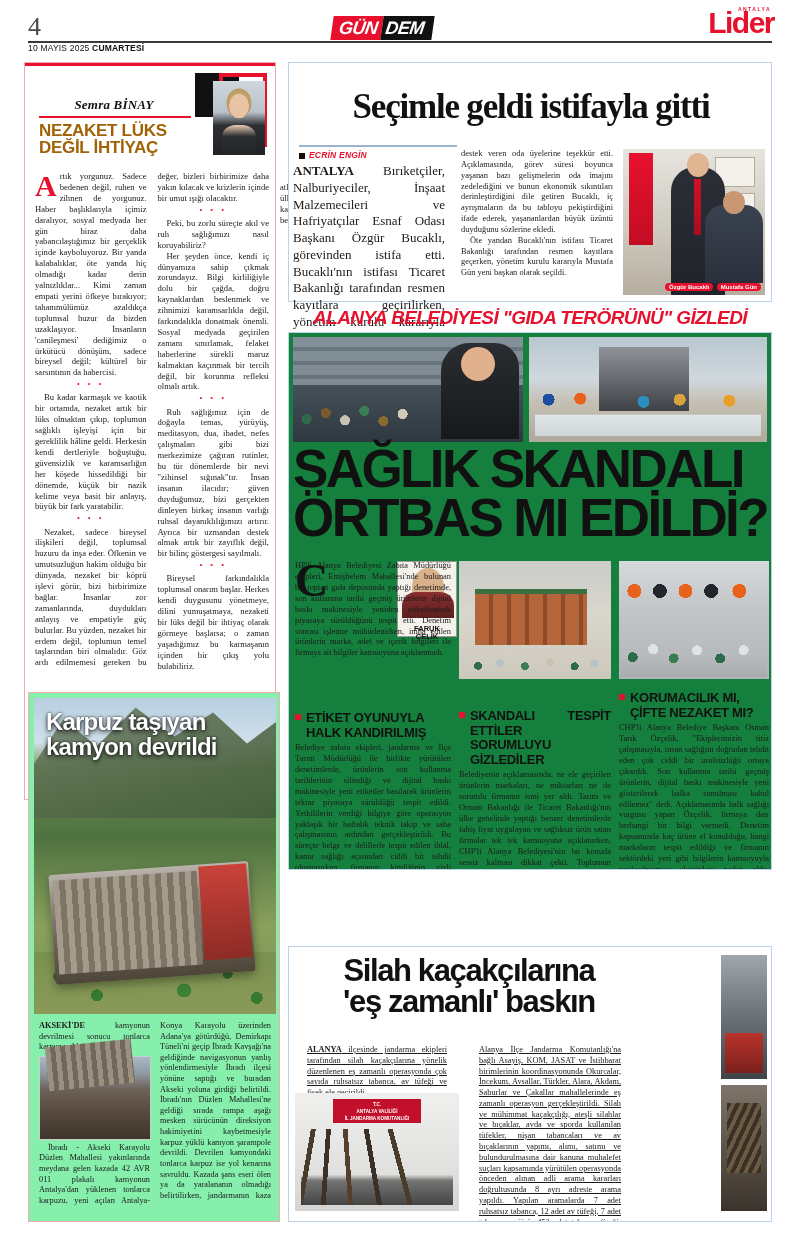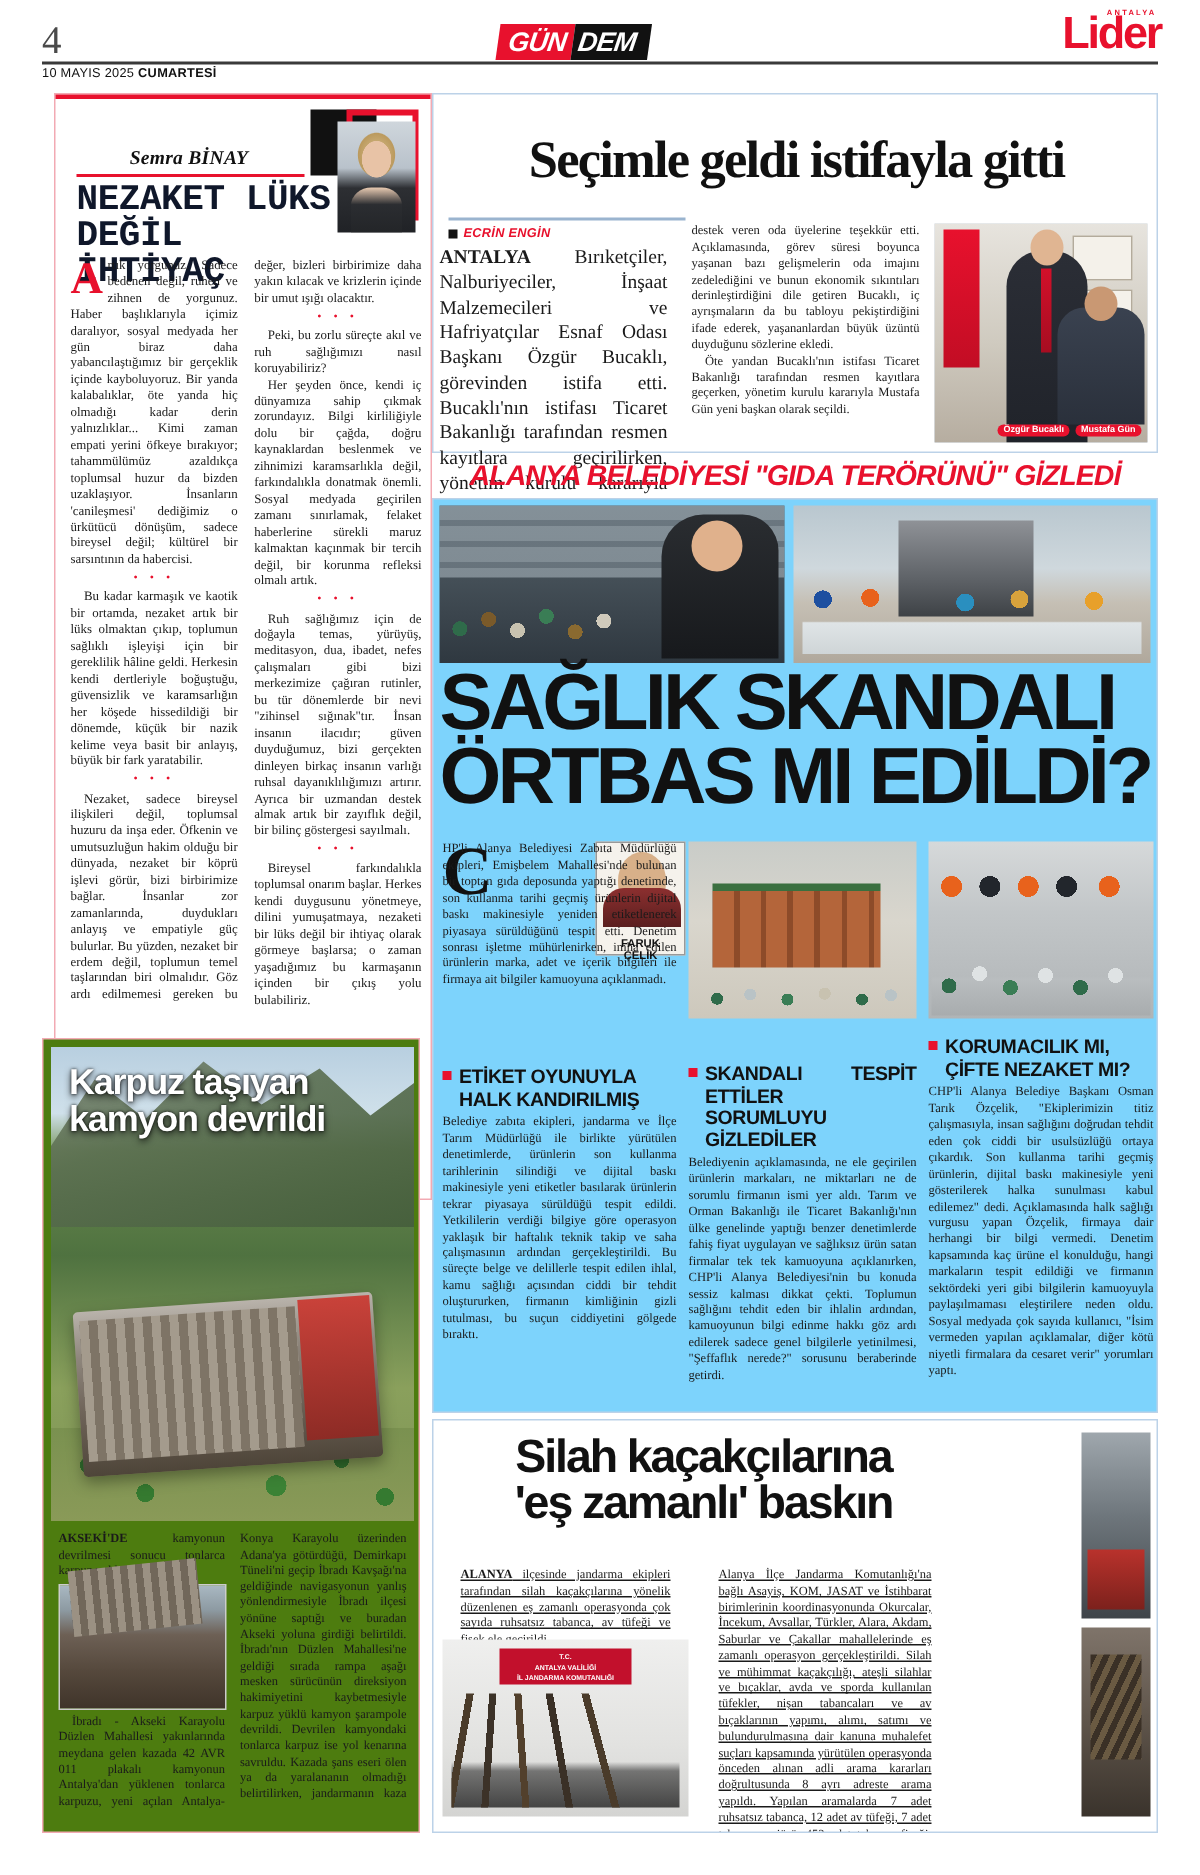--- a/index.html
+++ b/index.html
@@ -50,21 +50,21 @@
     color:#e8112d; letter-spacing:-1.5px; line-height:1;
   }
   .lider-logo .lider-sub {
     position:absolute; right:3px; top:-2px;
     font-family:"Liberation Sans", sans-serif; font-weight:700; font-size:5px;
     color:#e8112d; letter-spacing:1.5px;
   }
 
   
   .col-left {
-    position:absolute; left:36px; top:62px; width:252px; height:738px;
+    position:absolute; left:24px; top:62px; width:252px; height:738px;
     border:1.2px solid #f2aab3; background:#fff;
   }
   .colm-top-bar { position:absolute; left:0; top:0; width:100%; height:3px; background:#e8112d; }
   .author-photo-frame {
     position:absolute; right:8px; top:10px; width:72px; height:86px;
   }
   .apf-black { position:absolute; left:0; top:0; width:44px; height:44px; background:#111; }
   .apf-red   { position:absolute; right:0; top:0; width:48px; height:74px; border:4px solid #e8112d; background:transparent; }
   .apf-photo {
     position:absolute; left:18px; top:8px; width:52px; height:74px;
@@ -80,41 +80,41 @@
     border-radius:40% 40% 0 0;
   }
   .author-name {
     position:absolute; left:14px; top:34px; width:150px;
     font-family:"Liberation Serif", serif; font-style:italic; font-weight:700;
     font-size:13px; color:#111; text-align:center; letter-spacing:0.2px;
   }
   .author-rule { position:absolute; left:14px; top:53px; width:152px; height:2px; background:#e8112d; }
   .colm-title {
     position:absolute; left:14px; top:59px; width:175px;
-    font-family:Liberation Mono, monospace; font-weight:700; font-size:24px;
-    line-height:1.0; color:#0f172a; letter-spacing:-0.3px;
+    font-family:Liberation Sans, sans-serif; font-weight:700; font-size:17px;
+    line-height:1.0; color:#a16207; letter-spacing:-0.3px;
   }
   .colm-body {
     position:absolute; left:10px; top:108px; width:234px; height:508px;
     column-count:2; column-gap:11px; column-rule:none;
     font-family:"Liberation Serif", serif; font-size:8.6px; line-height:1.27;
     color:#1a1a1a; text-align:justify; hyphens:auto;
   }
   .colm-body p { margin:0 0 0 0; text-indent:9px; }
   .colm-body p.first { text-indent:0; }
   .colm-body .dropcap {
     float:left; font-family:"Liberation Serif", serif; font-size:30px; line-height:0.78;
     font-weight:700; color:#e8112d; padding:2px 3px 0 0; margin-top:1px;
   }
   .sep-dots { text-align:center; color:#e8112d; font-size:8px; letter-spacing:3px; margin:2px 0; }
 
   
   .karpuz-box {
     position:absolute; left:28px; top:692px; width:252px; height:530px;
-    border:1.2px solid #f2aab3; background:#4d7c0f; overflow:hidden;
+    border:1.2px solid #f2aab3; background:#86efac; overflow:hidden;
   }
   .karpuz-photo {
     position:absolute; left:5px; top:5px; width:242px; height:316px;
     background:
       linear-gradient(180deg, #b8cfe0 0%, #cfe0ea 14%, #7d9a63 22%, #5e7f48 32%, #4f7240 44%, #6d8a4f 58%, #8aa05c 72%, #7d9455 100%);
     overflow:hidden;
   }
   .kp-mountain {
     position:absolute; left:0; top:0; width:100%; height:120px;
     background:
@@ -253,22 +253,22 @@
   
   .red-banner {
     position:absolute; left:288px; top:306px; width:484px; height:24px;
     display:flex; align-items:center; justify-content:center;
     font-family:"Liberation Sans", sans-serif; font-weight:700; font-style:italic;
     font-size:19px; color:#e8112d; letter-spacing:-0.6px;
   }
 
   
   .art-health {
-    position:absolute; left:288px; top:332px; width:484px; height:610px;
-    border:1px solid #bcd2e8; background:#7dd3fc; overflow:hidden;
+    position:absolute; left:288px; top:332px; width:484px; height:538px;
+    border:1px solid #bcd2e8; background:#15803d; overflow:hidden;
   }
   .hp1 {
     position:absolute; left:4px; top:4px; width:230px; height:105px; overflow:hidden;
     background:linear-gradient(180deg,#5c6a72 0%, #47525a 40%, #2f3840 100%);
   }
   .hp1 .shelf { position:absolute; left:0; top:0; width:100%; height:48px;
     background:repeating-linear-gradient(180deg,#8e9aa2 0 10px,#6f7b84 10px 14px); opacity:.8; }
   .hp1 .bottles { position:absolute; left:4px; bottom:2px; width:120px; height:52px;
     background:
       radial-gradient(circle 5px at 8% 60%, #2f6b4a 0 99%, transparent 100%),

